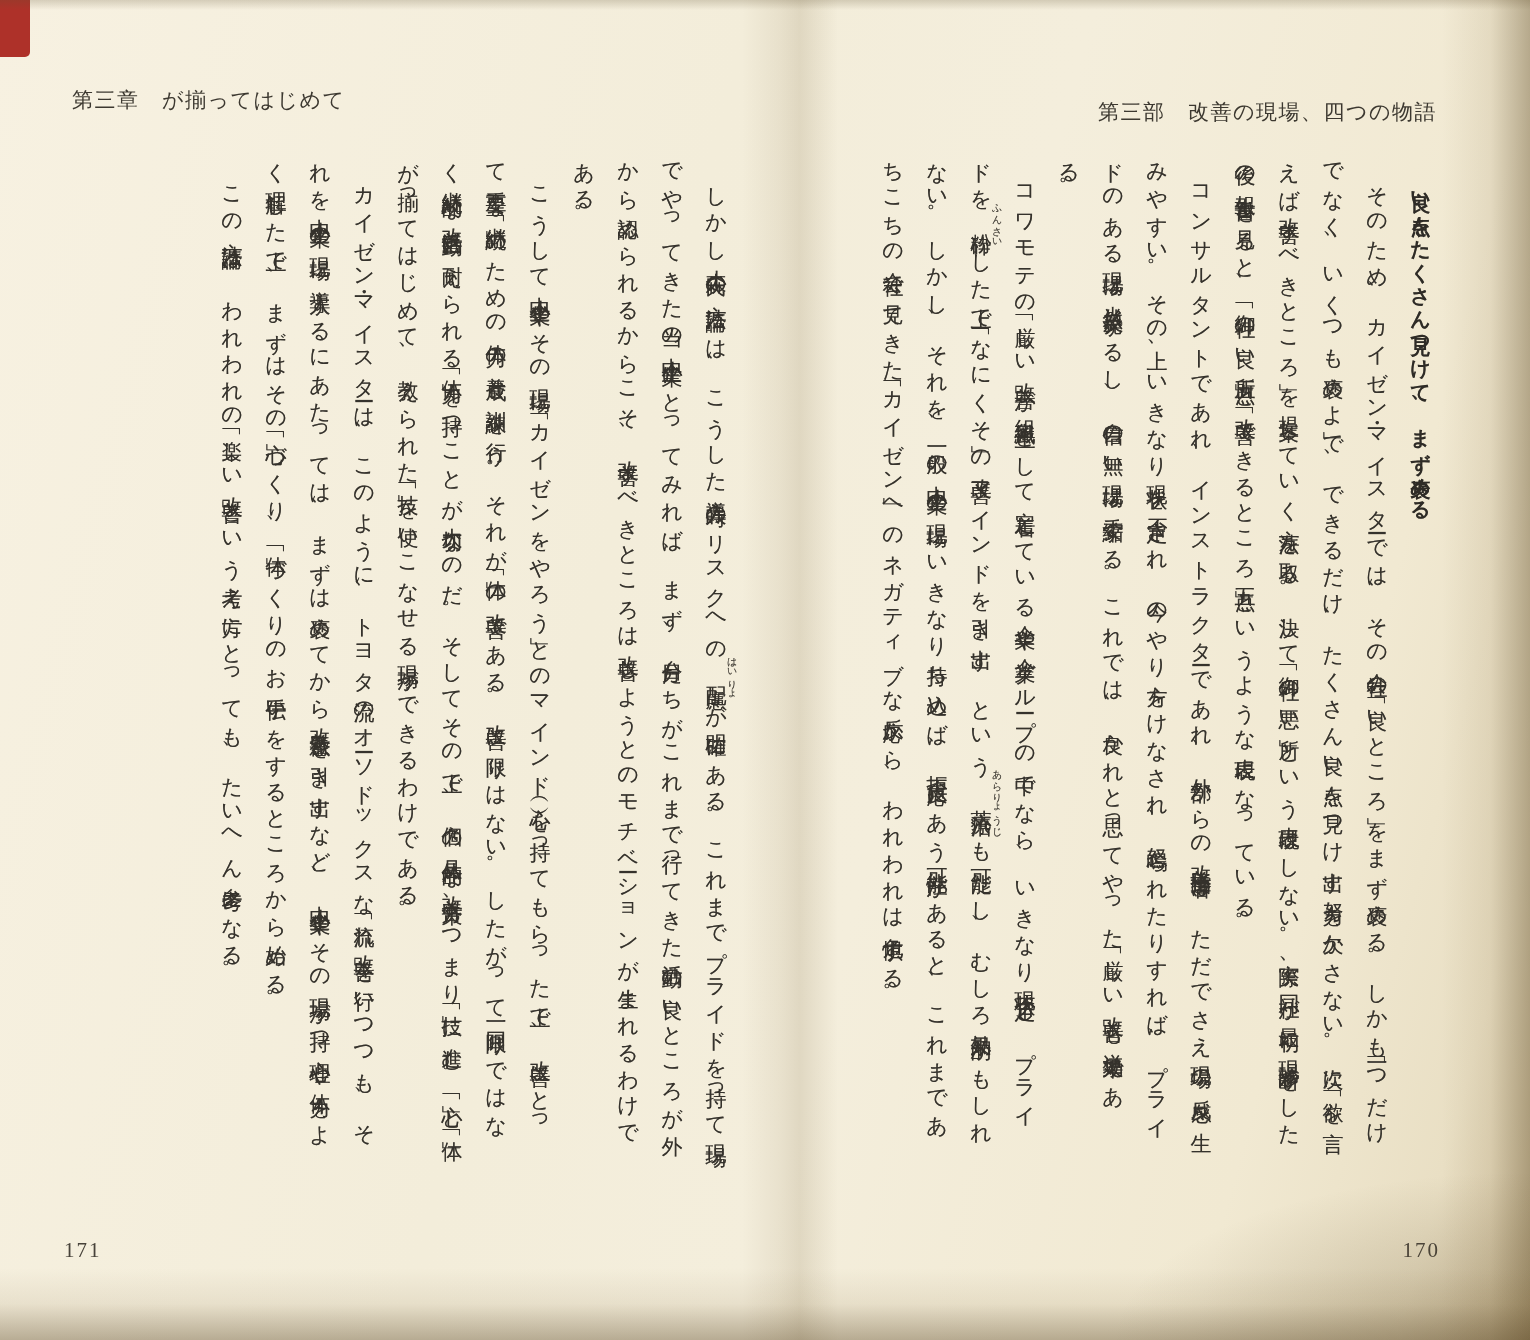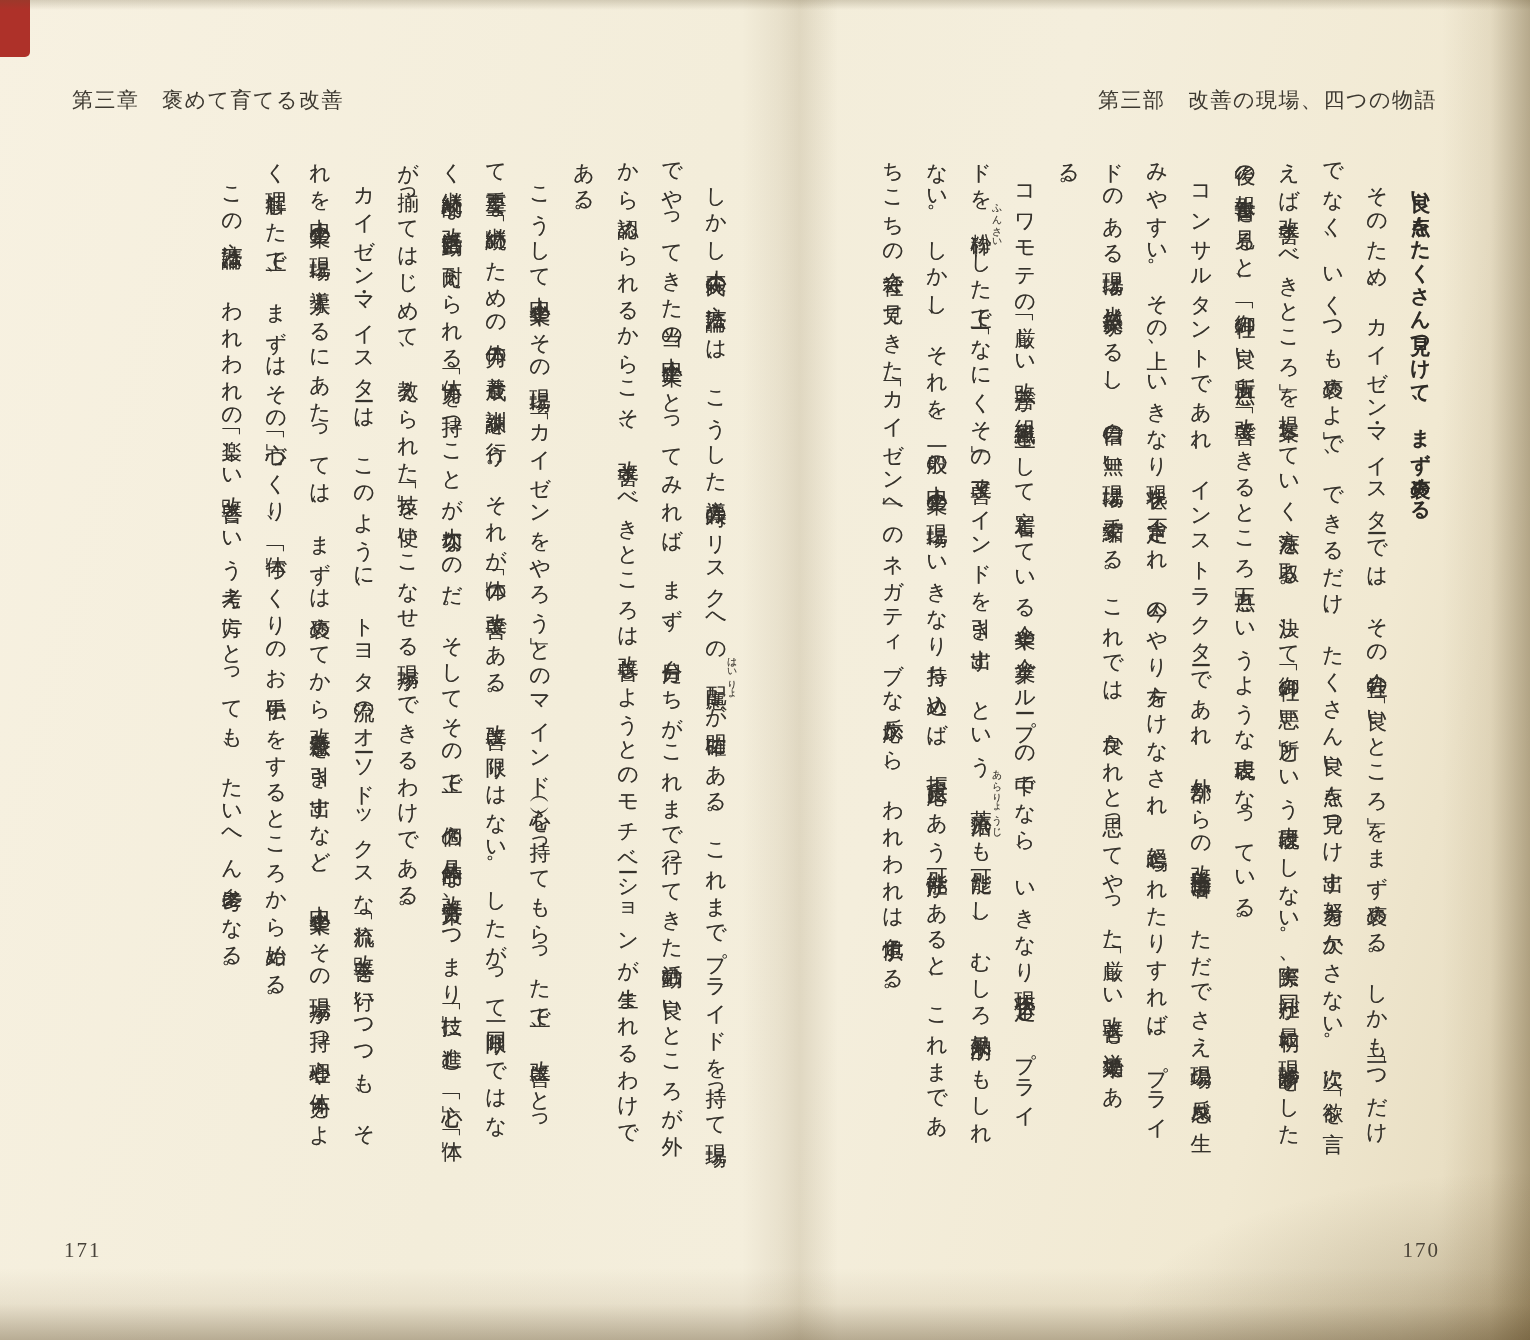--- a/index.html
+++ b/index.html
@@ -35,21 +35,21 @@
   }
   .curl{
     position:absolute;right:0;bottom:0;width:420px;height:170px;
     background:radial-gradient(ellipse at 100% 100%,rgba(95,75,38,.30),rgba(95,75,38,0) 70%);
   }
   .header{
     position:absolute;top:86px;
     font-size:21px;letter-spacing:1.5px;color:#3c3830;white-space:nowrap;
   }
   .header-left{left:72px;}
-  .header-right{right:93px;}
+  .header-right{right:93px;margin-top:12px;}
   .pnum{
     position:absolute;top:1238px;
     font-size:21px;letter-spacing:2px;color:#47423a;
   }
   .pnum-left{left:64px;}
   .pnum-right{right:90px;}
   .vbody{
     position:absolute;top:148px;height:990px;width:665px;
     writing-mode:vertical-rl;
     font-size:21px;line-height:44px;letter-spacing:3px;
@@ -81,21 +81,21 @@
     <div class="vbody vbody-right">
         <p class="heading">良い点をたくさん見つけて、まず褒める</p>
         <p class="bodytext">　そのため、カイゼン・マイスターでは、その会社の「良いところ」をまず褒める。しかも「一つだけでなく、いくつも褒めよ」で、できるだけ、たくさん良い点を見つけ出す努力を欠かさない。次に「欲を言えば改善すべきところ」を提案していく方法を取る。決して「御社の悪い所」という表現はしない。実際、同社が最初に現場診断をした後の報告書を見ると、「御社の良い所五点」と「改善できるところ五点」というような表現になっている。</p>
         <p class="bodytext">　コンサルタントであれ、インストラクターであれ、外部からの改善指導者は、ただでさえ現場の反感を生みやすい。その上、いきなり現状を否定され、今のやり方をけなされ、怒鳴られたりすれば、プライドのある現場は当然反発するし、自信の無い現場は委縮する。これでは、良かれと思ってやった「厳しい改善」も逆効果である。</p>
         <p class="bodytext">　コワモテの「厳しい改善」が組織風土として定着している企業や企業グループの中でなら、いきなり現状否定し、プライドを<ruby>粉砕<rt>ふんさい</rt></ruby>した上で「なにくそ」の改善マインドを引き出す、という<ruby>荒療治<rt>あらりょうじ</rt></ruby>も可能だし、むしろ効果的かもしれない。しかし、それを、一般の中小企業の現場にいきなり持ち込めば、拒否反応にあう可能性があると、これまであちこちの会社で見てきた「カイゼン」へのネガティブな反応から、われわれは危惧する。</p>
       </div>
     <div class="pnum pnum-right">170</div>
   </div>
 
   <div class="page">
-    <div class="header header-left">第三章　褒めて育てる改善</div>
+    <div class="header header-left">第三章　が揃ってはじめて</div>
     <div class="vbody vbody-left">
         <p class="bodytext">　しかし小森氏の方法論には、こうした導入時のリスクへの<ruby>配慮<rt>はいりょ</rt></ruby>が明確にある。これまでプライドを持って現場でやってきた当の中小企業にとってみれば、まず、自分たちがこれまで行ってきた活動の良いところが外から認められるからこそ、改善すべきところは改善しようとのモチベーションが生まれるわけである。</p>
         <p class="bodytext">　こうして中小企業やその現場に「カイゼンをやろう」とのマインド（心）を持ってもらった上で、改善にとって重要な「継続」のための体力の養成と訓練を行う。それが「体」の改善である。改善に限りはない。したがって一回限りではなく継続的な改善活動に耐えられる「体力」を持つことが大切なのだ。そしてその上で、個々の具体的な改善方策、つまり「技」に進む。「心」と「体」が揃ってはじめて、教えられた「技」を使いこなせる現場ができるわけである。</p>
         <p class="bodytext">　カイゼン・マイスターは、このように、トヨタ流のオーソドックスな「流れ改善」を行いつつも、それを中小企業の現場に導入するにあたっては、まずは褒めてから改善意欲を引き出すなど、中小企業やその現場が持つ心理や体力をよく理解した上で、まずはその「心」づくり、「体」づくりのお手伝いをするところから始める。</p>
         <p class="bodytext">　この方法論は、われわれの「楽しい改善」という考え方にとっても、たいへん参考になる。</p>
       </div>
     <div class="pnum pnum-left">171</div>
   </div>
 
   <div class="gutter"></div>

